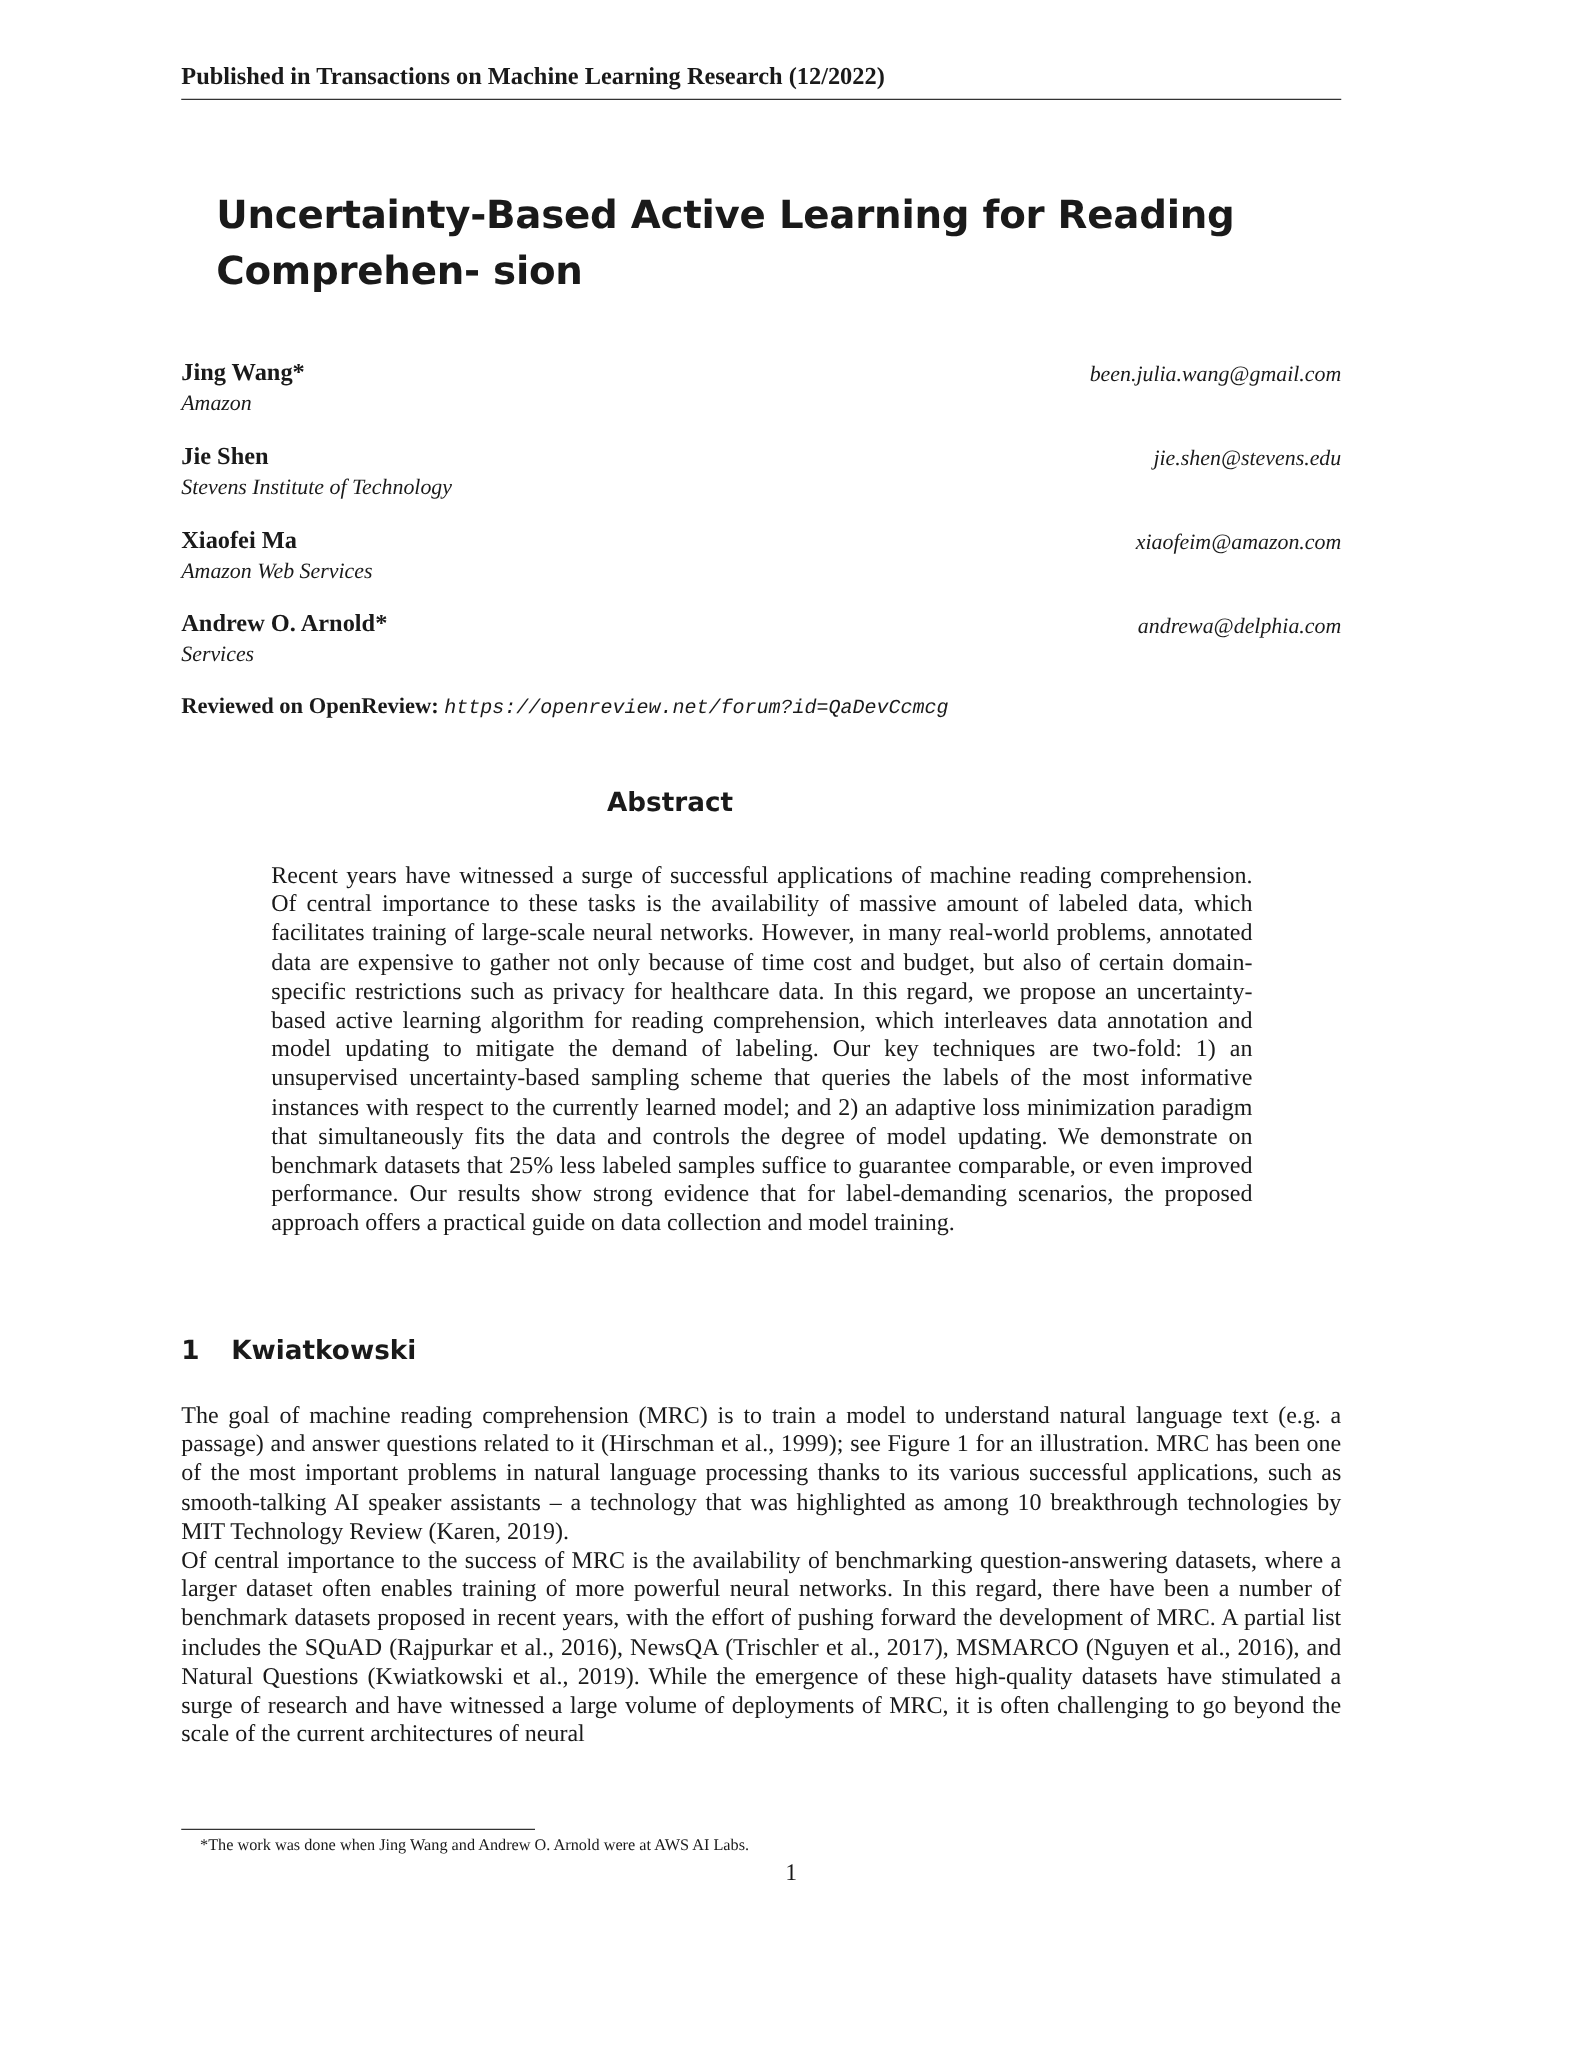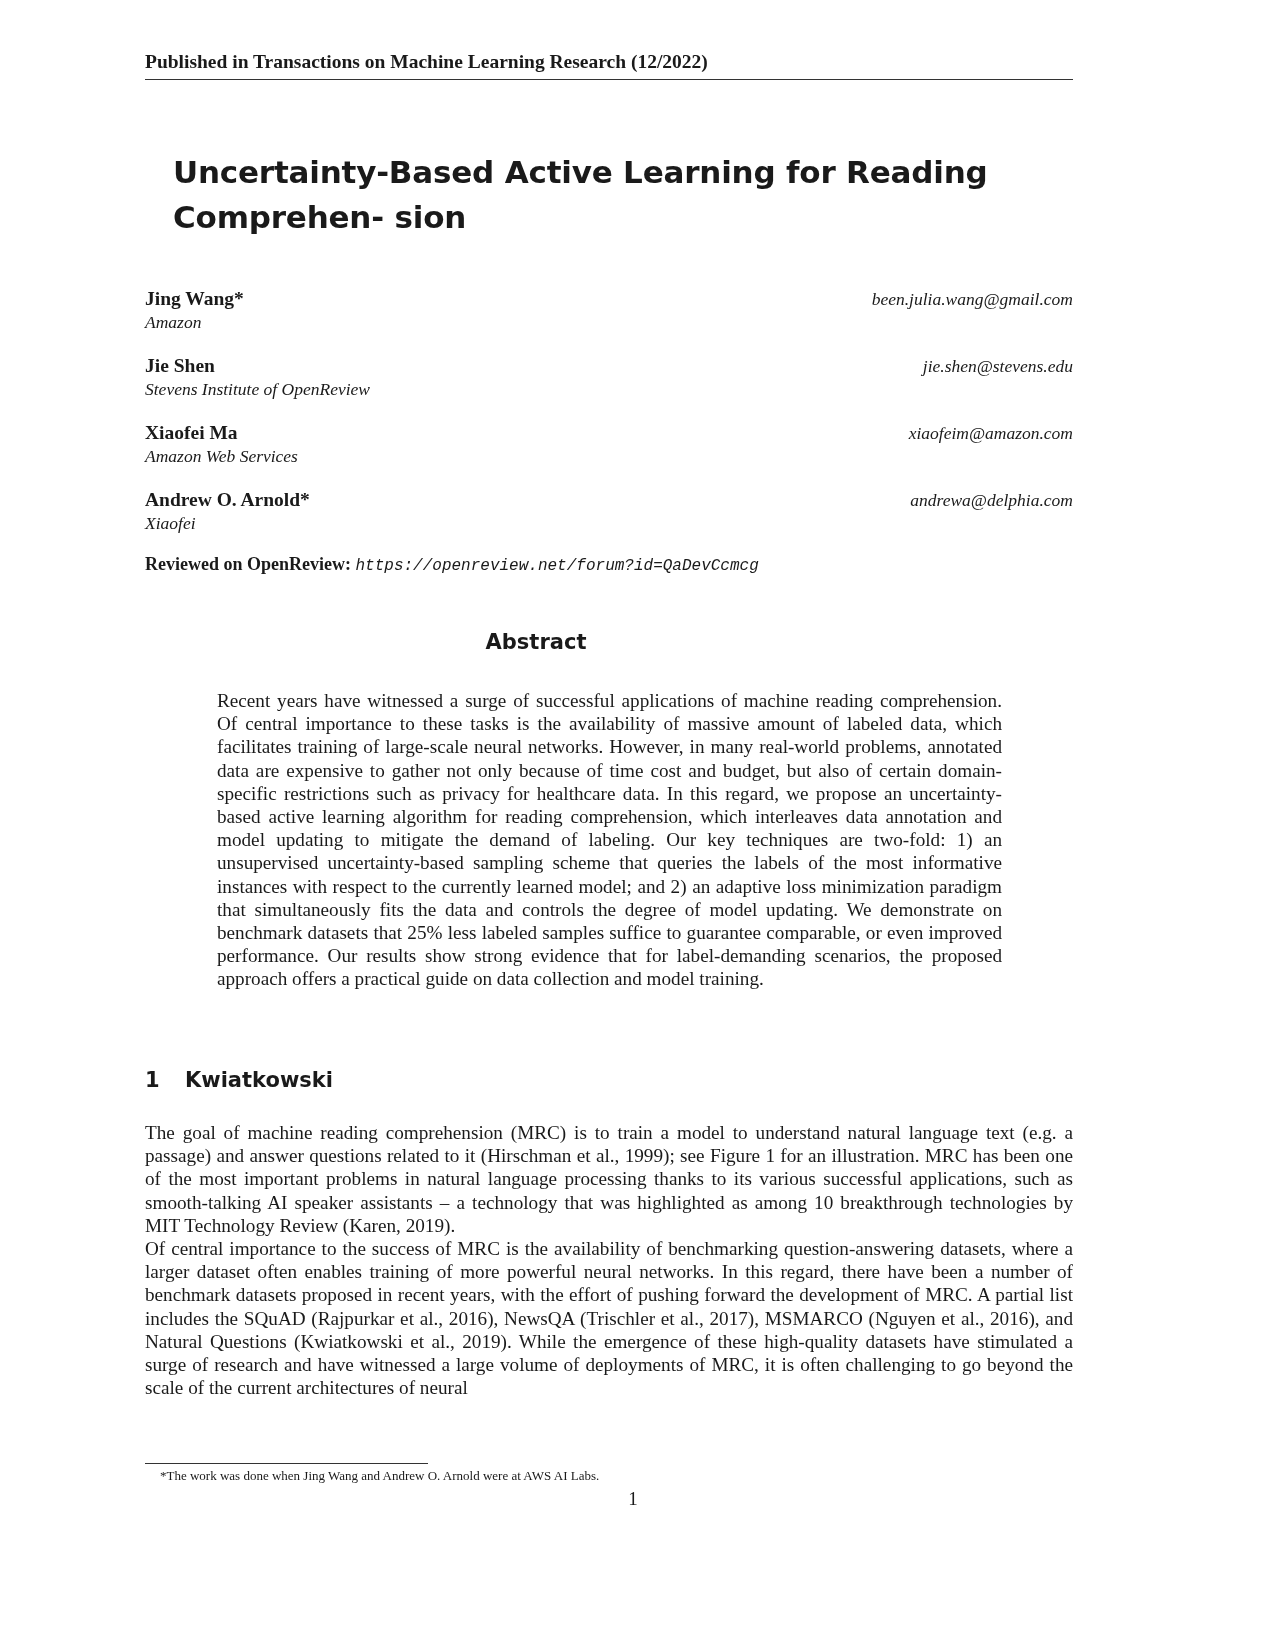--- a/index.html
+++ b/index.html
@@ -31,29 +31,29 @@
 <div class="abs header">Published in Transactions on Machine Learning Research (12/2022)</div>
 <div class="abs header-rule"></div>
 
 <div class="abs title">Uncertainty-Based Active Learning for Reading Comprehen- sion</div>
 
 <div class="abs author-name" style="top:288px">Jing Wang*</div>
 <div class="abs author-aff" style="top:312px">Amazon</div>
 <div class="abs author-email" style="top:289px">been.julia.wang@gmail.com</div>
 
 <div class="abs author-name" style="top:355px">Jie Shen</div>
-<div class="abs author-aff" style="top:379px">Stevens Institute of OpenReview</div>
+<div class="abs author-aff" style="top:379px">Stevens Institute of Technology</div>
 <div class="abs author-email" style="top:356px">jie.shen@stevens.edu</div>
 
 <div class="abs author-name" style="top:422px">Xiaofei Ma</div>
 <div class="abs author-aff" style="top:446px">Amazon Web Services</div>
 <div class="abs author-email" style="top:423px">xiaofeim@amazon.com</div>
 
 <div class="abs author-name" style="top:489px">Andrew O. Arnold*</div>
-<div class="abs author-aff" style="top:513px">Xiaofei</div>
+<div class="abs author-aff" style="top:513px">Services</div>
 <div class="abs author-email" style="top:490px">andrewa@delphia.com</div>
 
 <div class="abs reviewed">
   <b>Reviewed on OpenReview:</b>
   <span class="url">https://openreview.net/forum?id=QaDevCcmcg</span>
 </div>
 
 <div class="abs abstract-title">Abstract</div>
 <div class="abs abstract-body">Recent years have witnessed a surge of successful applications of machine reading comprehension. Of central importance to these tasks is the availability of massive amount of labeled data, which facilitates training of large-scale neural networks. However, in many real-world problems, annotated data are expensive to gather not only because of time cost and budget, but also of certain domain-specific restrictions such as privacy for healthcare data. In this regard, we propose an uncertainty-based active learning algorithm for reading comprehension, which interleaves data annotation and model updating to mitigate the demand of labeling. Our key techniques are two-fold: 1) an unsupervised uncertainty-based sampling scheme that queries the labels of the most informative instances with respect to the currently learned model; and 2) an adaptive loss minimization paradigm that simultaneously fits the data and controls the degree of model updating. We demonstrate on benchmark datasets that 25% less labeled samples suffice to guarantee comparable, or even improved performance. Our results show strong evidence that for label-demanding scenarios, the proposed approach offers a practical guide on data collection and model training.</div>
 

